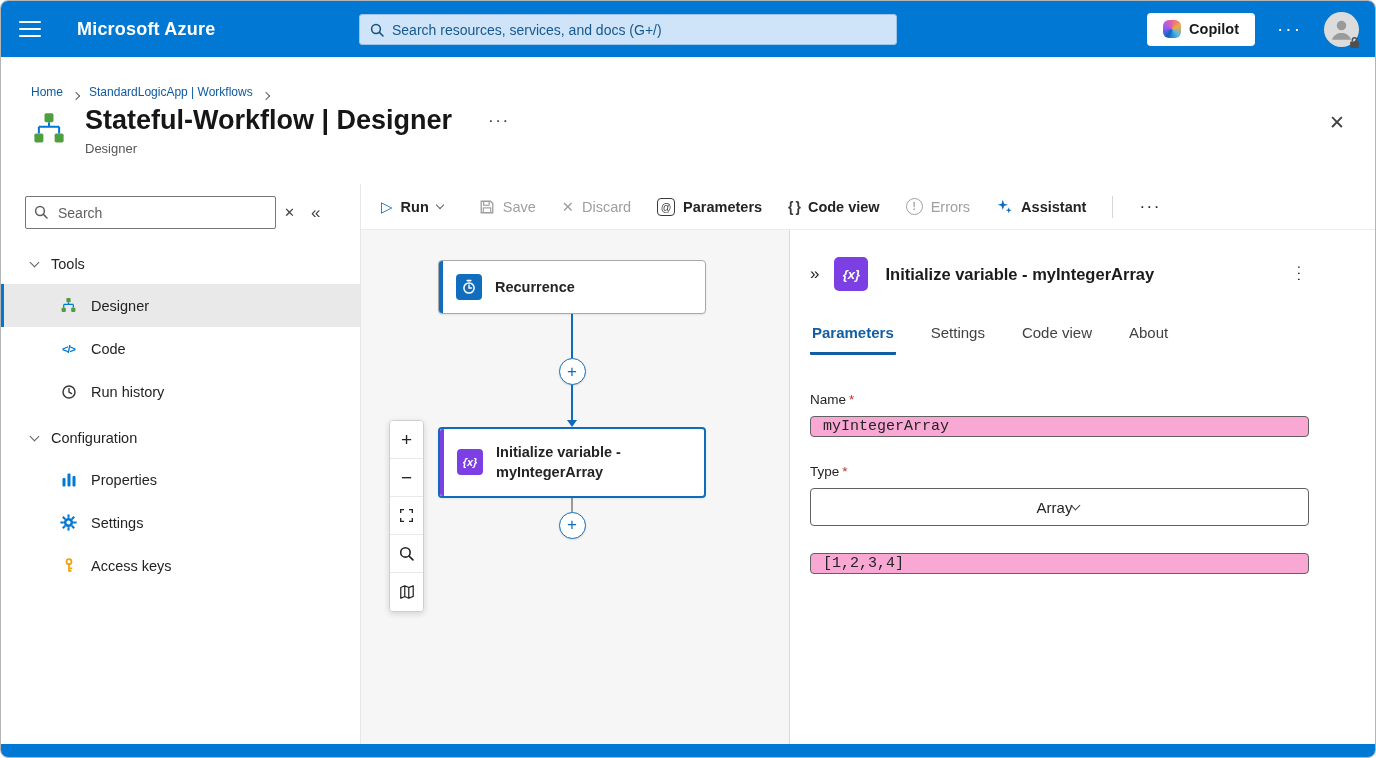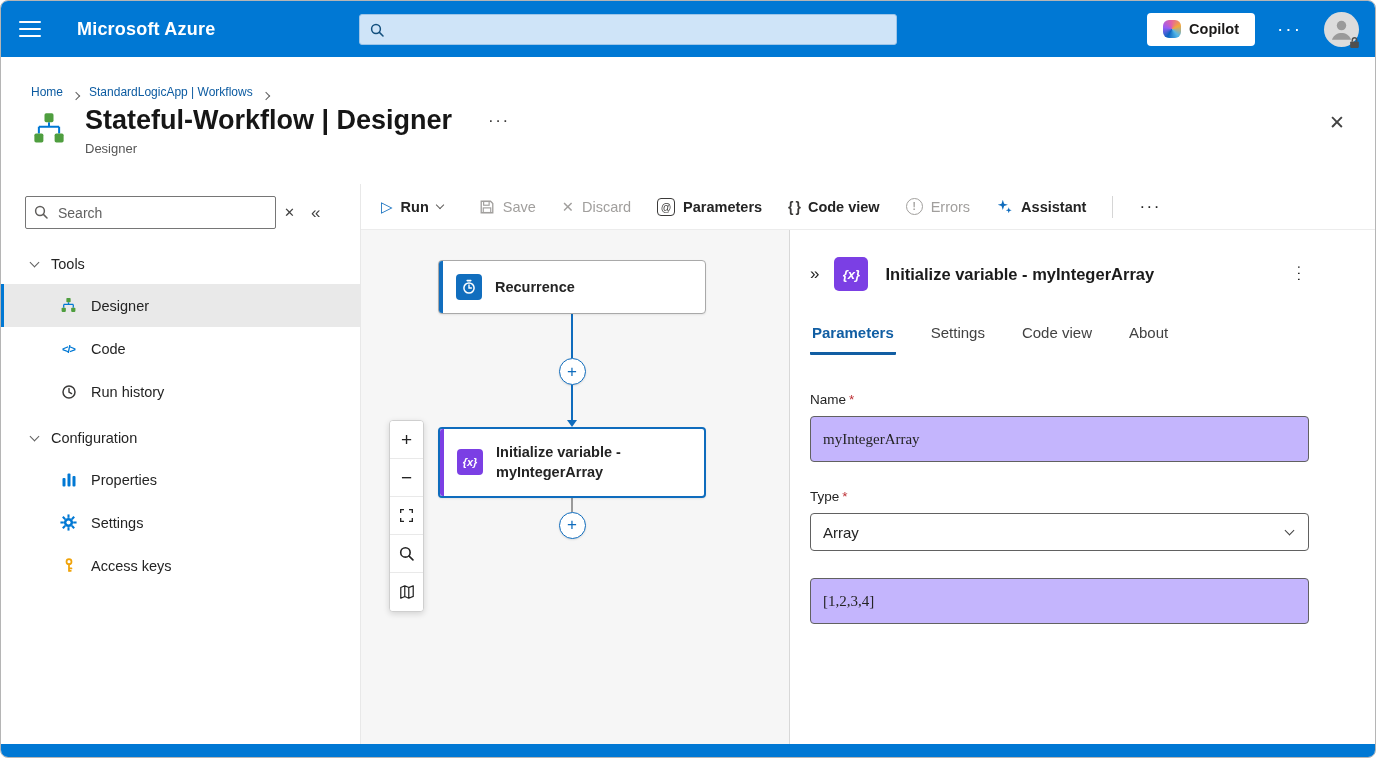--- a/index.html
+++ b/index.html
@@ -99,22 +99,22 @@
   .panel-icon { width:34px; height:34px; border-radius:5px; background:#7b3fe4; color:#fff; display:flex; align-items:center; justify-content:center; font-size:13px; font-style:italic; font-weight:600; flex:none; }
   .panel-title { flex:1; font-size:16.5px; font-weight:600; color:#1b1b1b; margin-left:2px; white-space:nowrap; }
   .kebab { transform:rotate(90deg); font-size:14px; letter-spacing:1.5px; color:#242424; cursor:pointer; }
   .tabs { display:flex; gap:33px; margin-top:33px; }
   .tab { font-size:15px; color:#424242; padding:0 2px 11px; border-bottom:3px solid transparent; cursor:pointer; border-radius:1px; }
   .tab.active { color:#115ea3; font-weight:600; border-bottom-color:#115ea3; }
   .form { margin-top:37px; }
   .field { margin-bottom:27px; }
   .flabel { font-size:13.5px; color:#242424; margin-bottom:9px; }
   .req { color:#bc2e33; margin-left:3px; }
-  .tinput { display:block; width:100%; height:46px; border:1px solid #616161; border-radius:4px; padding:0 12px; font-size:15px; color:#242424; font-family:Liberation Serif, serif; background:#c4b5fd; outline:none; }
-  .selectbox { height:38px; border:1px solid #616161; border-radius:4px; display:flex; align-items:center; justify-content:space-between; padding:0 15px 0 12px; font-size:15px; color:#242424; cursor:pointer; background:#fff; }
+  .tinput { display:block; width:100%; height:21px; border:1px solid #616161; border-radius:4px; padding:0 12px; font-size:15px; color:#242424; font-family:Liberation Mono, monospace; background:#f9a8d4; outline:none; }
+  .selectbox { height:38px; border:1px solid #616161; border-radius:4px; display:flex; align-items:center; justify-content:center; padding:0 15px 0 12px; font-size:15px; color:#242424; cursor:pointer; background:#fff; }
   .selectbox .chev { width:7px; height:7px; border-color:#424242; margin-top:-4px; }
 
   .bottombar { height:13px; background:#0078d4; flex:none; }
 </style>
 </head>
 <body>
 
 <div class="page">
 
   <header class="topbar">
@@ -122,20 +122,21 @@
         <span></span>
         <span></span>
         <span></span>
       </div>
     <div class="brand">Microsoft Azure</div>
     <div class="topsearch">
       <svg class="mag" width="14" height="14" viewBox="0 0 14 14">
           <circle cx="6" cy="6" r="4.4" fill="none" stroke="#14507e" stroke-width="1.5"></circle>
           <line x1="9.4" y1="9.4" x2="13" y2="13" stroke="#14507e" stroke-width="1.5" stroke-linecap="round"></line>
         </svg>
+      <input placeholder="Search resources, services, and docs (G+/)" style="">
     </div>
     <div class="top-right">
       <button class="copilot-btn">
         <span class="copilot-logo"></span>
         <span>Copilot</span>
       </button>
       <div class="top-more">···</div>
       <div class="avatar">
         <svg class="person" viewBox="0 0 24 24">
             <circle cx="12" cy="8.5" r="4.2" fill="#9a9a9a"></circle>

